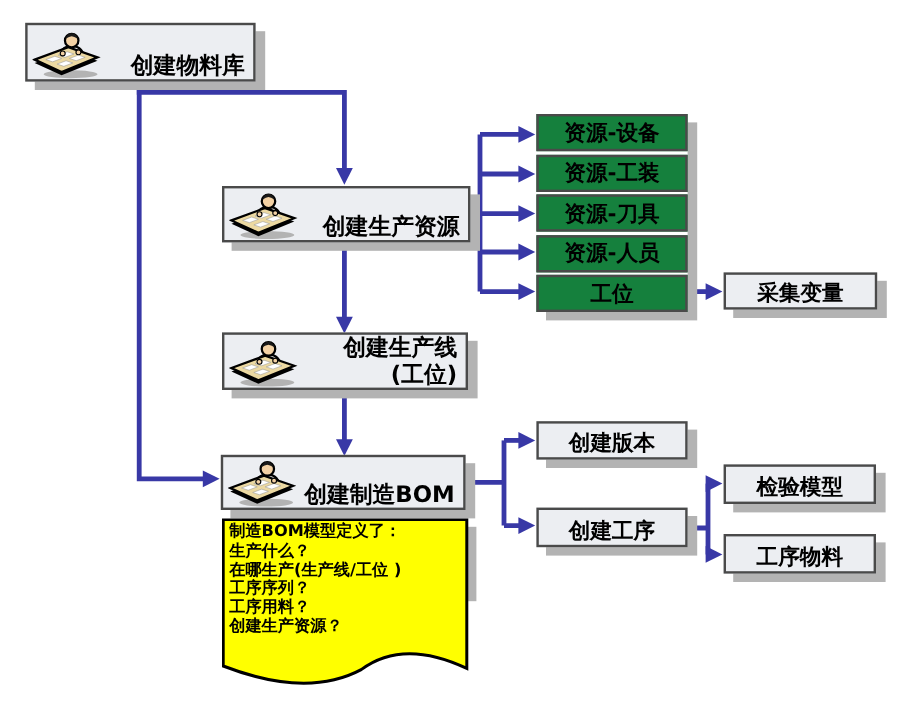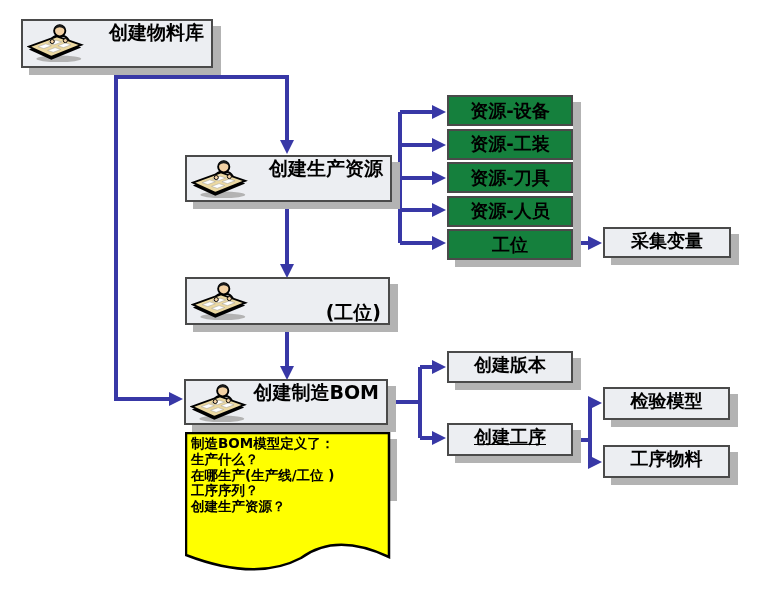--- a/index.html
+++ b/index.html
@@ -5,21 +5,21 @@
   html,body { margin:0; padding:0; background:#fff; }
   body { width:766px; height:596px; font-family:"DejaVu Sans","Liberation Sans",sans-serif; }
   .stage { position:relative; width:766px; height:596px; background:#fff; overflow:hidden; }
 
   svg.connectors { position:absolute; left:0; top:0; width:766px; height:596px; }
   .conn { stroke:#3838a6; stroke-width:4; fill:none; }
   .arrowhead { fill:#3838a6; stroke:none; }
 
   .node { position:absolute; background:#eceef2; border:2px solid #4a4a4a;
           box-shadow:8px 7px 0 #b3b3b3; box-sizing:border-box; color:#000;
-          display:flex; align-items:flex-start; font-weight:bold; }
+          display:flex; align-items:flex-end; font-weight:bold; }
   .node.big { font-size:19px; padding-left:4px; }
   .node.big .label { flex:1; text-align:right; padding-right:7px; line-height:22px; }
   .node.small { justify-content:center; font-size:18px; }
 
   .stack { position:absolute; left:447px; top:95px; width:126px; height:165px;
            background:#fff; box-shadow:8px 7px 0 #b3b3b3; }
   .stack .row { height:31px; margin-bottom:2.5px; background:#15803d;
                 border:2px solid #4a4a4a; box-sizing:border-box;
                 display:flex; align-items:center; justify-content:center;
                 font-weight:bold; font-size:18px; color:#000; }
@@ -133,21 +133,21 @@
       <path d="M29.5,8.5 Q31,3.5 35,3.5 Q39,3.5 40.5,8.5 Q37,6.2 35,6.2 Q33,6.2 29.5,8.5 Z" fill="#1a1a1a"></path>
       <polygon points="2,30 32,19 58,28 26,41" fill="#000"></polygon>
       <polygon points="2,27 32,16 58,25 26,38" fill="#ecd9a2" stroke="#000" stroke-width="2"></polygon>
       <polygon points="12,27 20,24 26,26 18,29" fill="#fff" stroke="#999" stroke-width="0.5"></polygon>
       <polygon points="23,23 31,20 37,22 29,25" fill="#fff" stroke="#999" stroke-width="0.5"></polygon>
       <polygon points="22,31 30,28 36,30 28,33" fill="#fff" stroke="#999" stroke-width="0.5"></polygon>
       <polygon points="33,26 41,23 47,25 39,28" fill="#fff" stroke="#999" stroke-width="0.5"></polygon>
       <circle cx="27" cy="21.5" r="2.2" fill="#f3d1a4" stroke="#000" stroke-width="1"></circle>
       <circle cx="41" cy="20.5" r="2.2" fill="#f3d1a4" stroke="#000" stroke-width="1"></circle>
     </svg>
-    <span class="label"><br><span>(工位)</span></span>
+    <span class="label"><span>创建生产线</span><br><span>(工位)</span></span>
   </div>
 
   <div class="node big" style="left:184px; top:379px; width:204px; height:46px;">
     <svg class="icon" width="58" height="42" viewBox="0 0 62 44">
       <ellipse cx="34" cy="40" rx="24" ry="3.5" fill="#b3b3b3"></ellipse>
       <path d="M24,28 Q24,15 35,15 Q46,15 46,28 Z" fill="#fff" stroke="#000" stroke-width="2"></path>
       <circle cx="35" cy="10" r="6" fill="#f3d1a4" stroke="#000" stroke-width="2"></circle>
       <path d="M29.5,8.5 Q31,3.5 35,3.5 Q39,3.5 40.5,8.5 Q37,6.2 35,6.2 Q33,6.2 29.5,8.5 Z" fill="#1a1a1a"></path>
       <polygon points="2,30 32,19 58,28 26,41" fill="#000"></polygon>
       <polygon points="2,27 32,16 58,25 26,38" fill="#ecd9a2" stroke="#000" stroke-width="2"></polygon>
@@ -156,33 +156,34 @@
       <polygon points="22,31 30,28 36,30 28,33" fill="#fff" stroke="#999" stroke-width="0.5"></polygon>
       <polygon points="33,26 41,23 47,25 39,28" fill="#fff" stroke="#999" stroke-width="0.5"></polygon>
       <circle cx="27" cy="21.5" r="2.2" fill="#f3d1a4" stroke="#000" stroke-width="1"></circle>
       <circle cx="41" cy="20.5" r="2.2" fill="#f3d1a4" stroke="#000" stroke-width="1"></circle>
     </svg>
     <span class="label">创建制造BOM</span>
   </div>
 
   <div class="node small" style="left:447px; top:351px; width:126px; height:32px;">创建版本</div>
 
-  <div class="node small" style="left:447px; top:423px; width:126px; height:33px;text-decoration:underline;">创建工序</div>
+  <div class="node small" style="left:447px; top:423px; width:126px; height:33px;">创建工序</div>
 
   <div class="node small" style="left:603px; top:387px; width:127px; height:33px;">检验模型</div>
 
   <div class="node small" style="left:603px; top:445px; width:127px; height:33px;">工序物料</div>
 
   <div class="note-wrap">
     <svg width="216" height="150" viewBox="0 0 216 150">
       <rect x="9" y="7" width="203" height="62" fill="#b3b3b3"></rect>
       <path d="M1,1 H204 V125 Q151,100 116,126 Q71,150 1,123 Z" fill="#ffff00" stroke="#000" stroke-width="2.5"></path>
     </svg>
   </div>
   <div class="note-text">
     <div>制造BOM模型定义了：</div>
     <div>生产什么？</div>
     <div>在哪生产(生产线/工位 )</div>
     <div>工序序列？</div>
+    <div>工序用料？</div>
     <div>创建生产资源？</div>
   </div>
 
 </div>
 
 </body></html>

